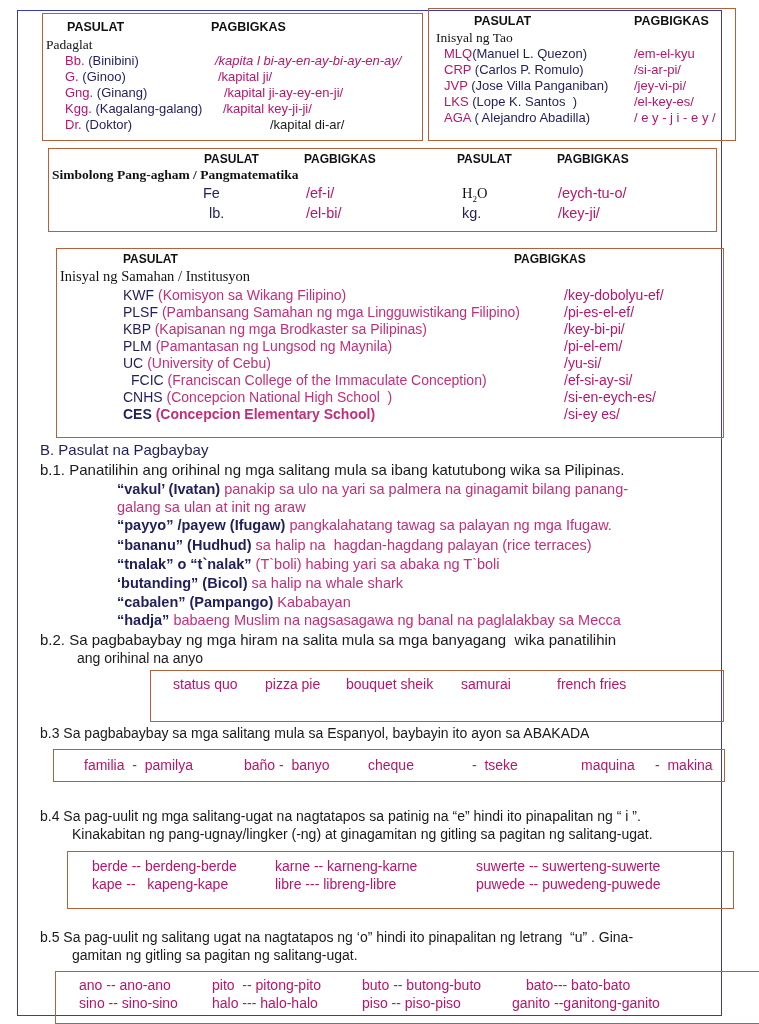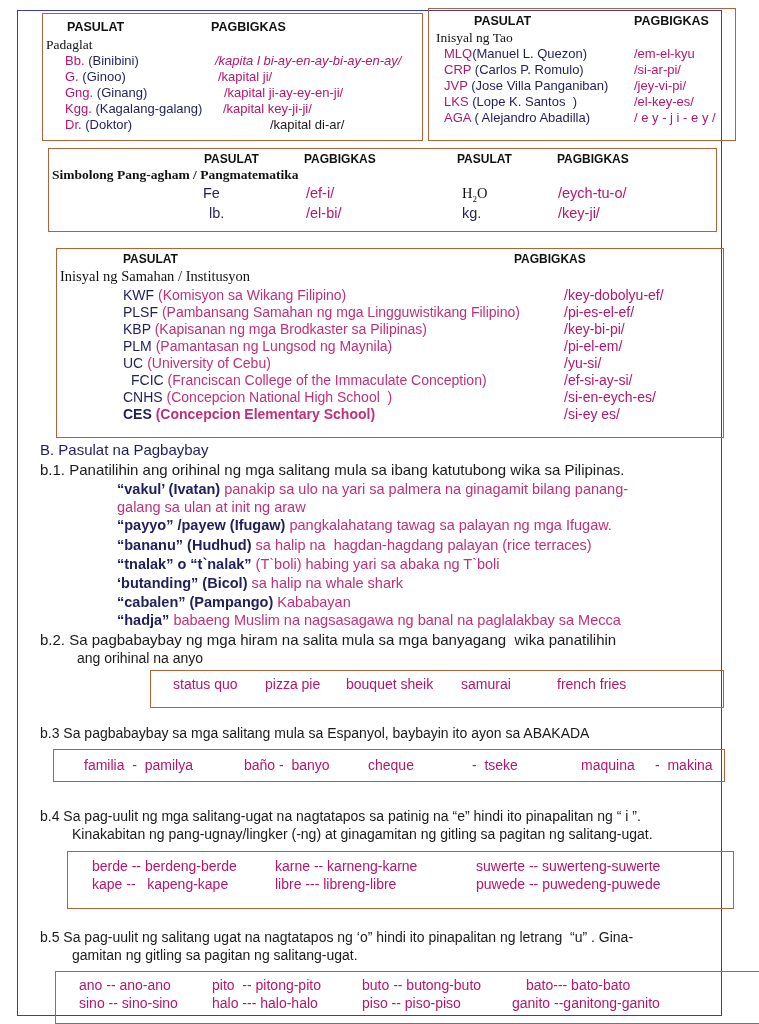--- a/index.html
+++ b/index.html
@@ -174,21 +174,21 @@
 <div class="ex" style="left:117px;top:594px;">
   <span class="navy bold">“cabalen” (Pampango)</span> <span class="magl">Kababayan</span>
 </div>
 <div class="ex" style="left:117px;top:612px;">
   <span class="navy bold">“hadja”</span><span class="magl" style="white-space:pre;"> babaeng Muslim na nagsasagawa ng banal na paglalakbay sa Mecca</span>
 </div>
 
 <div class="sec" style="left:40px;top:631px;font-size:15px;white-space:pre;">b.2. Sa pagbabaybay ng mga hiram na salita mula sa mga banyagang  wika panatilihin</div>
 <div class="sec" style="left:77px;top:650px;font-size:14px;">ang orihinal na anyo</div>
 
-<div class="box" style="left:150px;top:670px;width:574px;height:38px;">
+<div class="box" style="left:150px;top:670px;width:574px;height:52px;">
   <span class="row mag" style="left:22px;top:5px;font-size:14px;">status quo</span>
   <span class="row mag" style="left:114px;top:5px;font-size:14px;">pizza pie</span>
   <span class="row mag" style="left:195px;top:5px;font-size:14px;">bouquet sheik</span>
   <span class="row mag" style="left:310px;top:5px;font-size:14px;">samurai</span>
   <span class="row mag" style="left:406px;top:5px;font-size:14px;">french fries</span>
 </div>
 
 <div class="sec" style="left:40px;top:725px;font-size:14px;">b.3 Sa pagbabaybay sa mga salitang mula sa Espanyol, baybayin ito ayon sa ABAKADA</div>
 <div class="box" style="left:53px;top:749px;width:672px;height:33px;">
   <span class="row mag" style="left:30px;top:7px;font-size:14px;white-space:pre;">familia  -  pamilya</span>

